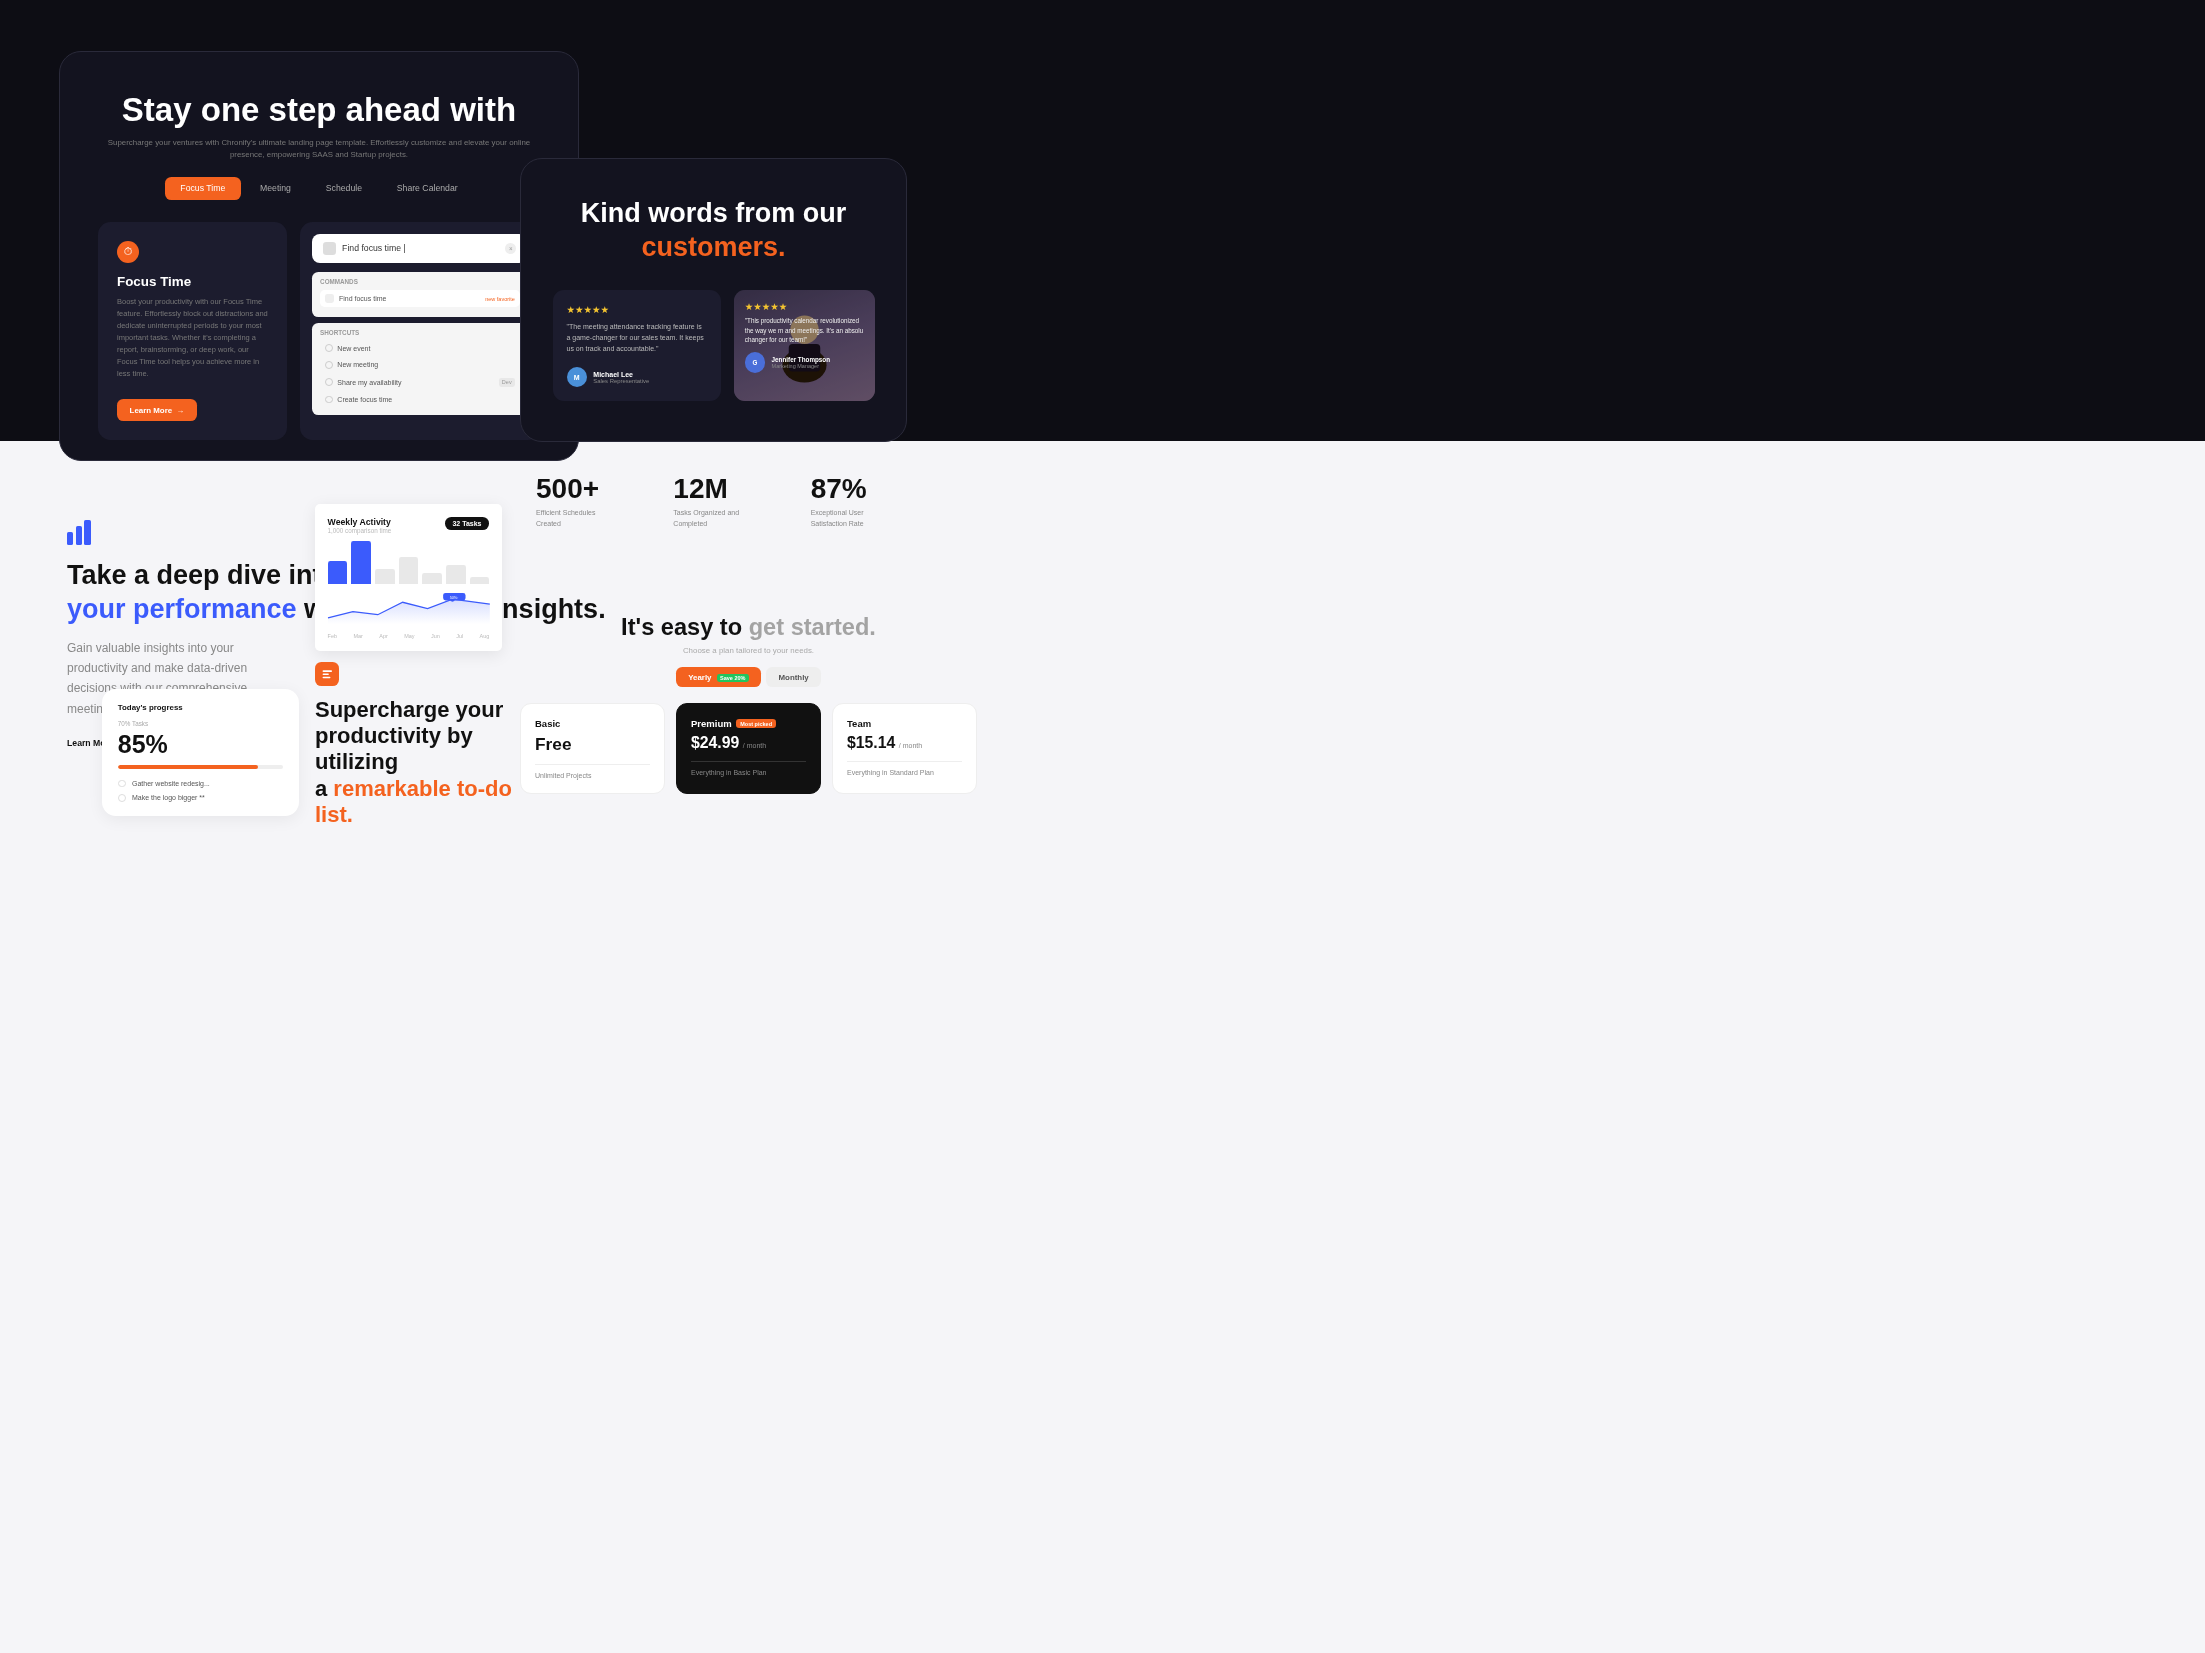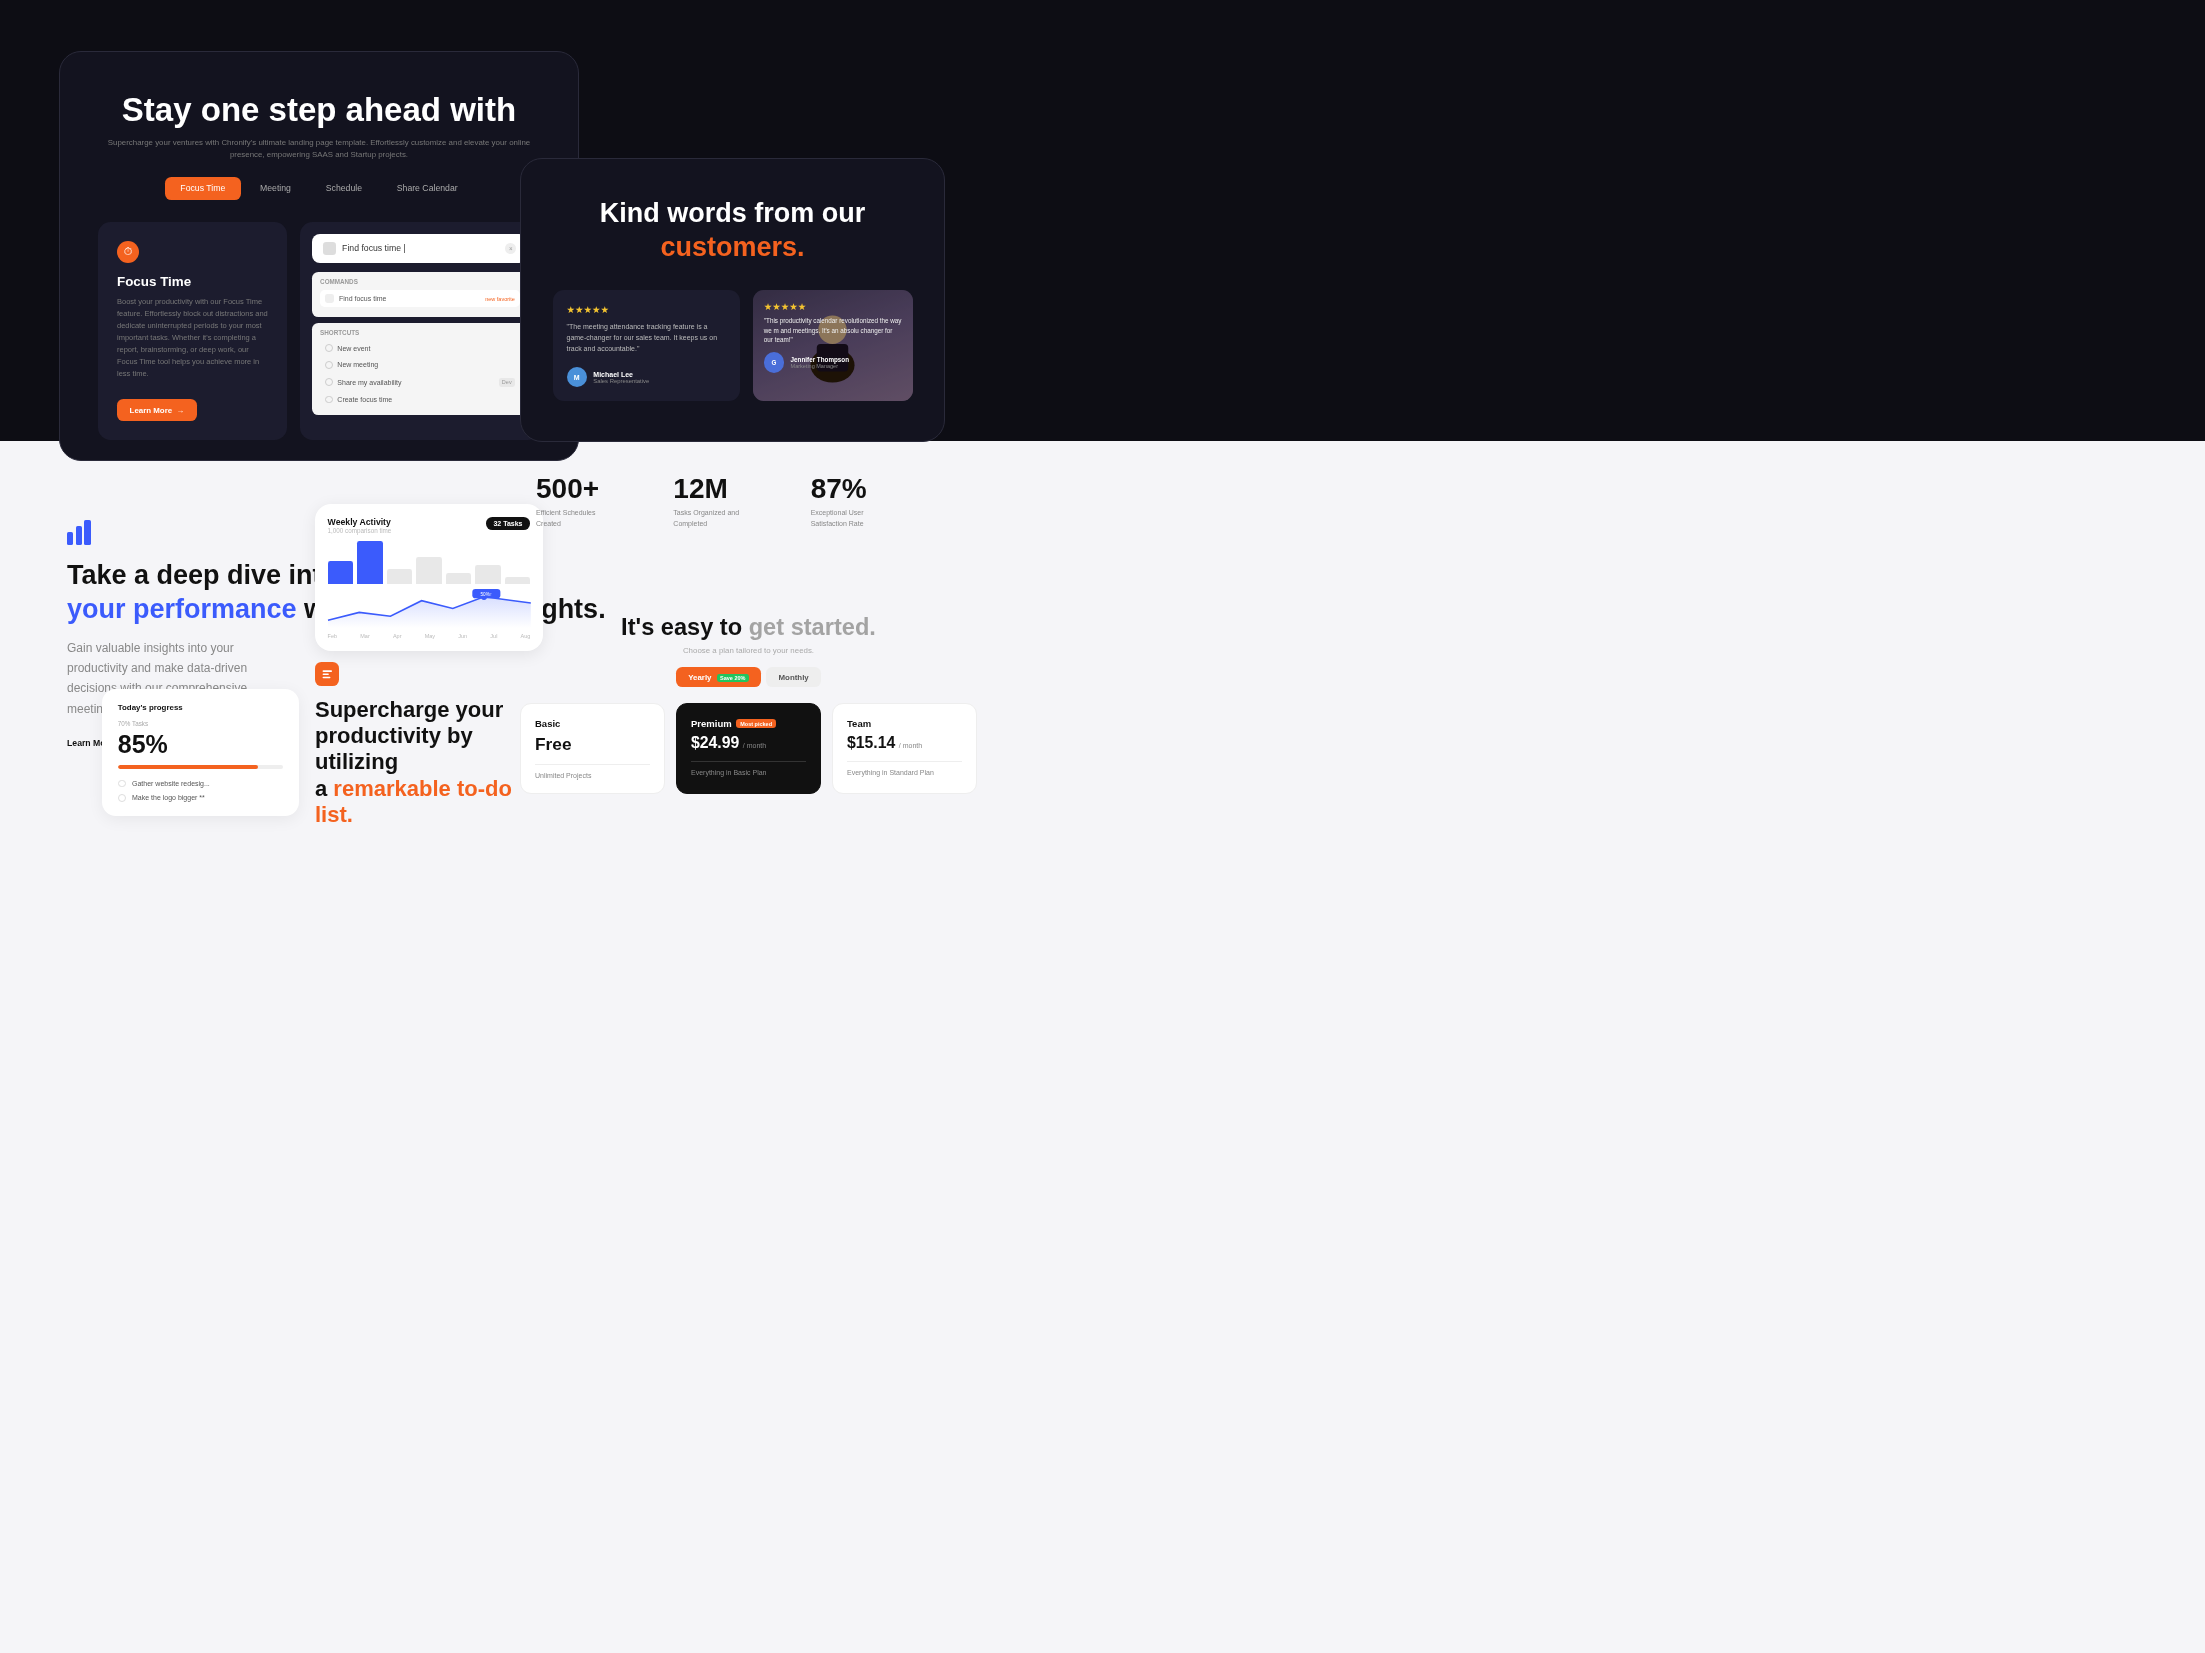--- a/index.html
+++ b/index.html
@@ -228,21 +228,21 @@
       background: #e8e8e8;
       padding: 1.6px 3.2px;
       border-radius: 2.4px;
     }
 
     
     .right-top-card {
       position: absolute;
       left: 520px;
       top: 158px;
-      width: 425px;
+      width: 387px;
       height: 284px;
       background: #13131f;
       border-radius: 22px;
       border: 0.8px solid #2a2a3a;
       overflow: hidden;
       padding: 38px 31.5px;
     }
 
     .testimonial-title {
       text-align: center;
@@ -451,21 +451,21 @@
   </div>
 
   <div style="font-size:12px;color:#888;line-height:1.7;margin-bottom:15.8px;max-width:221px;">Gain valuable insights into your productivity and make data-driven decisions with our comprehensive meeting reports.</div>
 
   <div style="display:inline-flex;align-items:center;gap:4.7px;font-size:8.7px;font-weight:700;color:#111;cursor:pointer;">
     <span>Learn More</span>
     <span>→</span>
   </div>
 </div>
 
-<div style="position:absolute;left:315px;top:504px;width:228px;background:#fff;border-radius:16px;padding:12.6px;box-shadow:0 3.2px 15.8px rgba(0,0,0,0.08);z-index:10;">
+<div style="position:absolute;left:315px;top:504px;width:187px;background:#fff;border-radius:5px;padding:12.6px;box-shadow:0 3.2px 15.8px rgba(0,0,0,0.08);z-index:10;">
   <div style="display:flex;justify-content:space-between;align-items:flex-start;margin-bottom:3.2px;">
     <div>
       <div style="font-size:8.7px;font-weight:700;color:#111;">Weekly Activity</div>
       <div style="font-size:6.3px;color:#bbb;">1,000 comparison time</div>
     </div>
     <div style="background:#111;color:#fff;border-radius:6.3px;padding:3.2px 7.9px;font-size:7px;font-weight:700;">32 Tasks</div>
   </div>
 
   
   <div style="display:flex;align-items:flex-end;gap:3.9px;height:43px;margin:7.9px 0 4.7px;">

